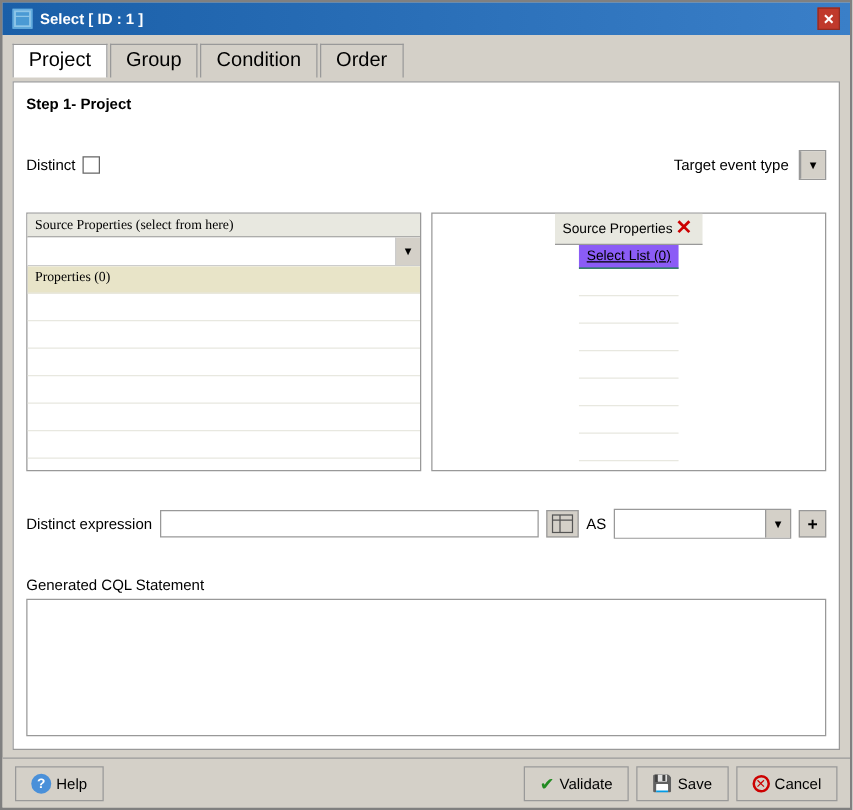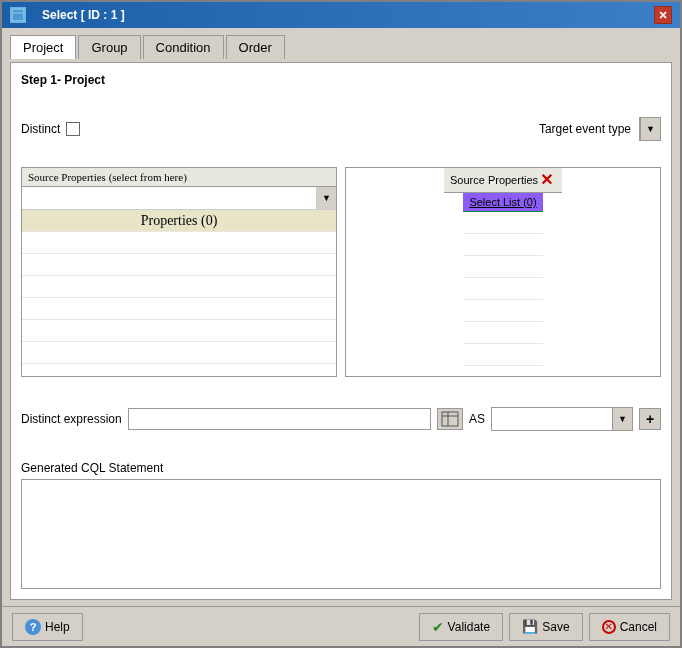--- a/index.html
+++ b/index.html
@@ -25,21 +25,21 @@
       padding: 4px 8px;
       display: flex;
       align-items: center;
       justify-content: space-between;
       height: 26px;
       flex-shrink: 0;
     }
     .title-bar-left {
       display: flex;
       align-items: center;
-      gap: 16px;
+      gap: 6px;
     }
     .title-icon {
       width: 16px;
       height: 16px;
       background: #4a9ad4;
       border: 1px solid #6ab0e0;
       display: flex;
       align-items: center;
       justify-content: center;
       font-size: 9px;
@@ -74,21 +74,21 @@
     .tabs {
       display: flex;
       gap: 2px;
       align-items: flex-end;
     }
     .tab {
       padding: 4px 12px;
       border: 1px solid #999;
       background: #d4d0c8;
       cursor: pointer;
-      font-size: 13px;
+      font-size: 16px;
       border-bottom: none;
       position: relative;
       top: 1px;
     }
     .tab.active {
       background: #ffffff;
       border-color: #999;
       font-weight: normal;
       z-index: 2;
     }
@@ -204,24 +204,23 @@
       justify-content: center;
       cursor: pointer;
       font-size: 9px;
     }
     .props-list {
       flex: 1;
       overflow: hidden;
     }
     .props-item {
       padding: 3px 6px;
-      font-size: 14px;
+      font-size: 11px;
       border-bottom: 1px solid #e8e8e0;
       height: 22px;
-      text-align: center;
     }
     .props-item.selected {
       background: #e8e4c8;
     }
     .select-list-item {
       background: #8b5cf6;
       padding: 3px 6px;
       font-size: 11px;
       border-bottom: 1px solid #15803d;
       text-decoration: underline;

